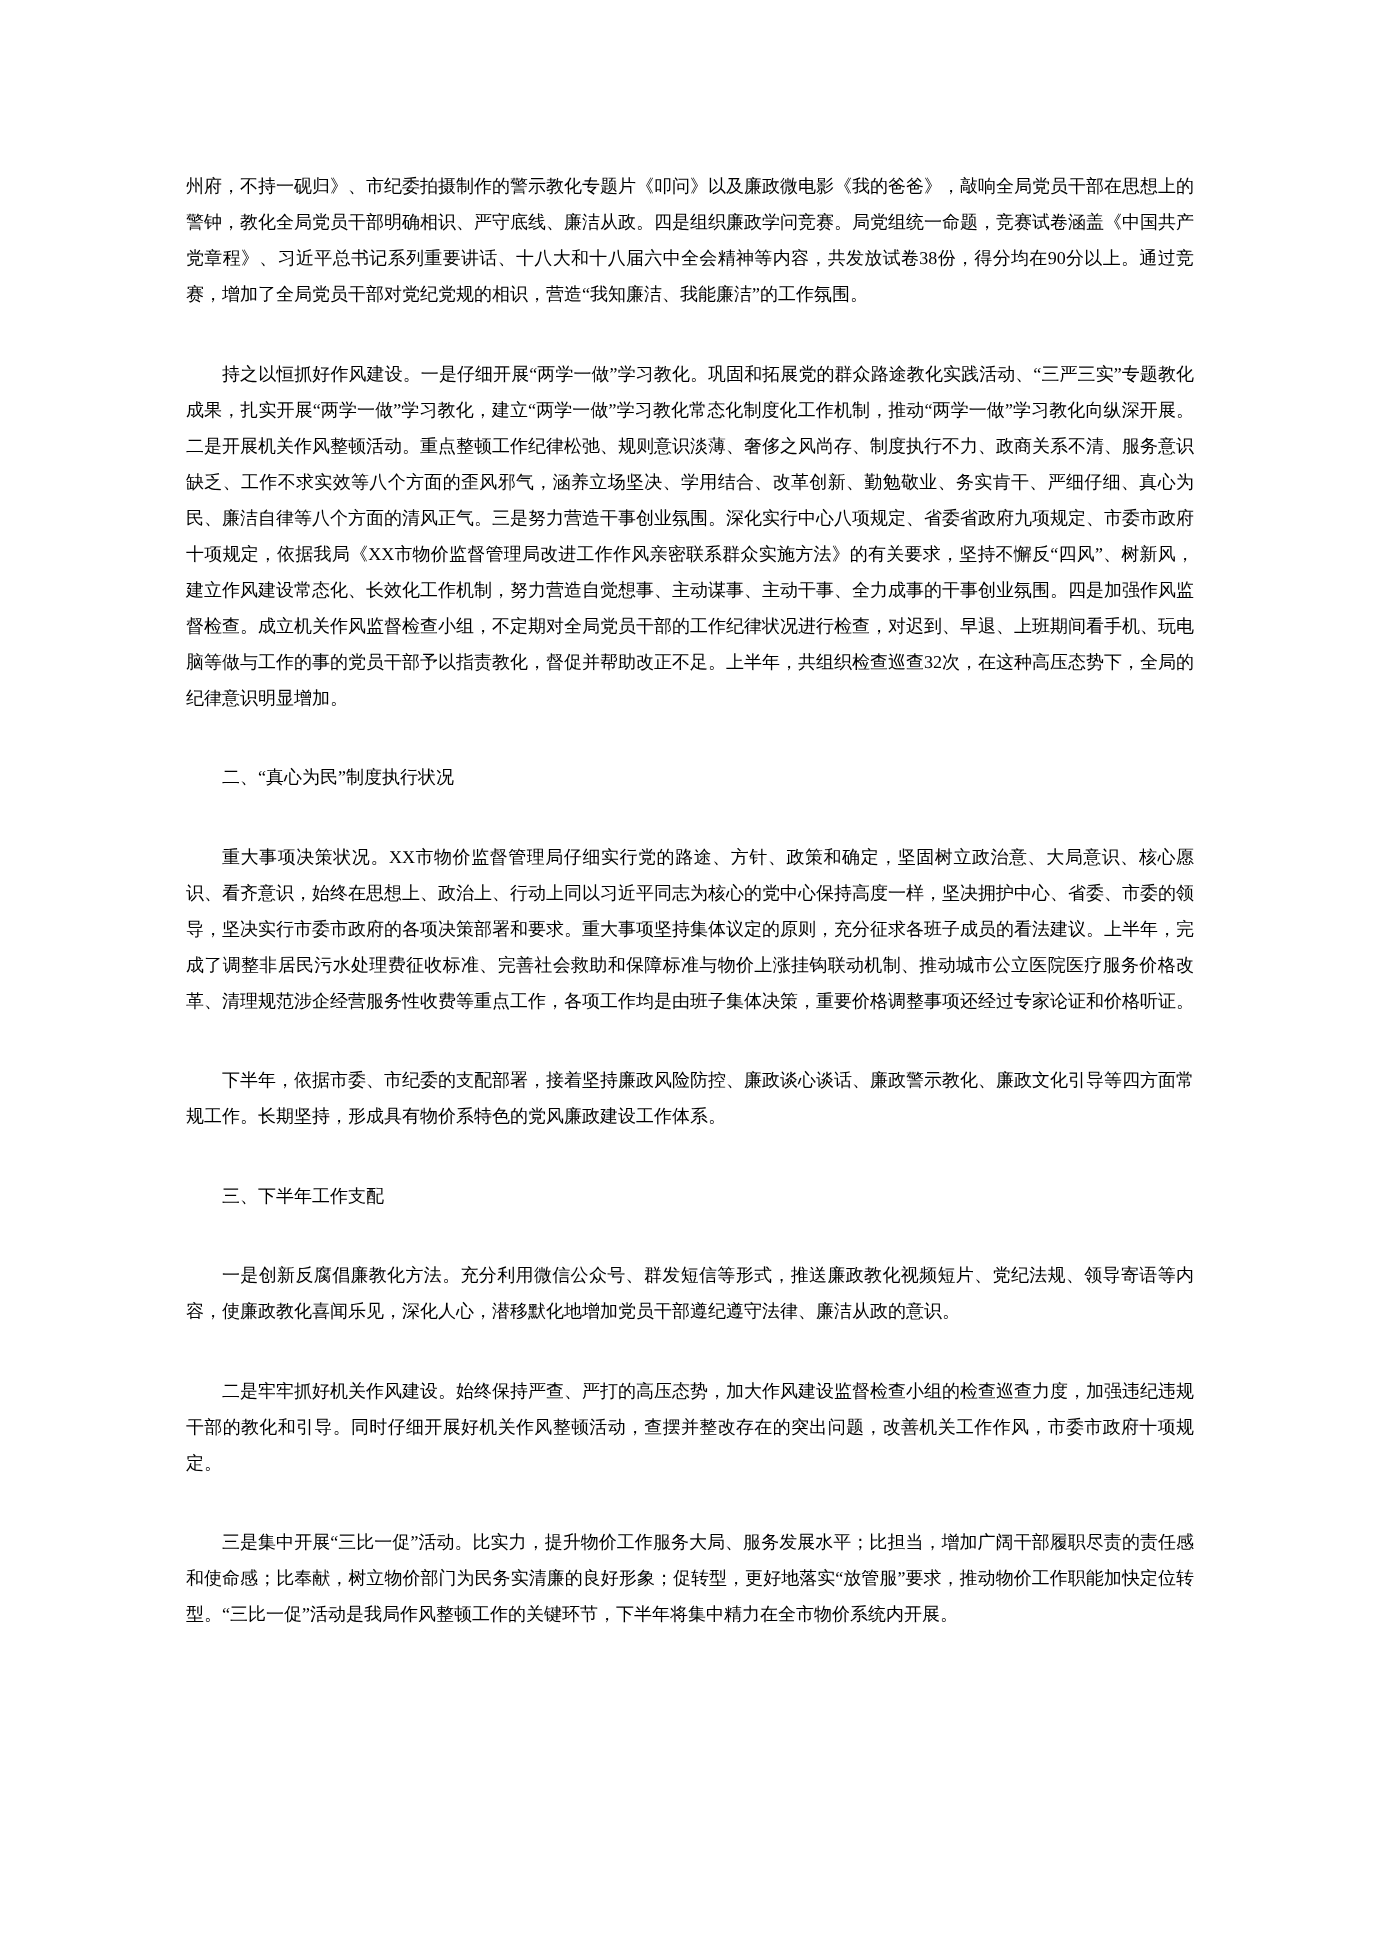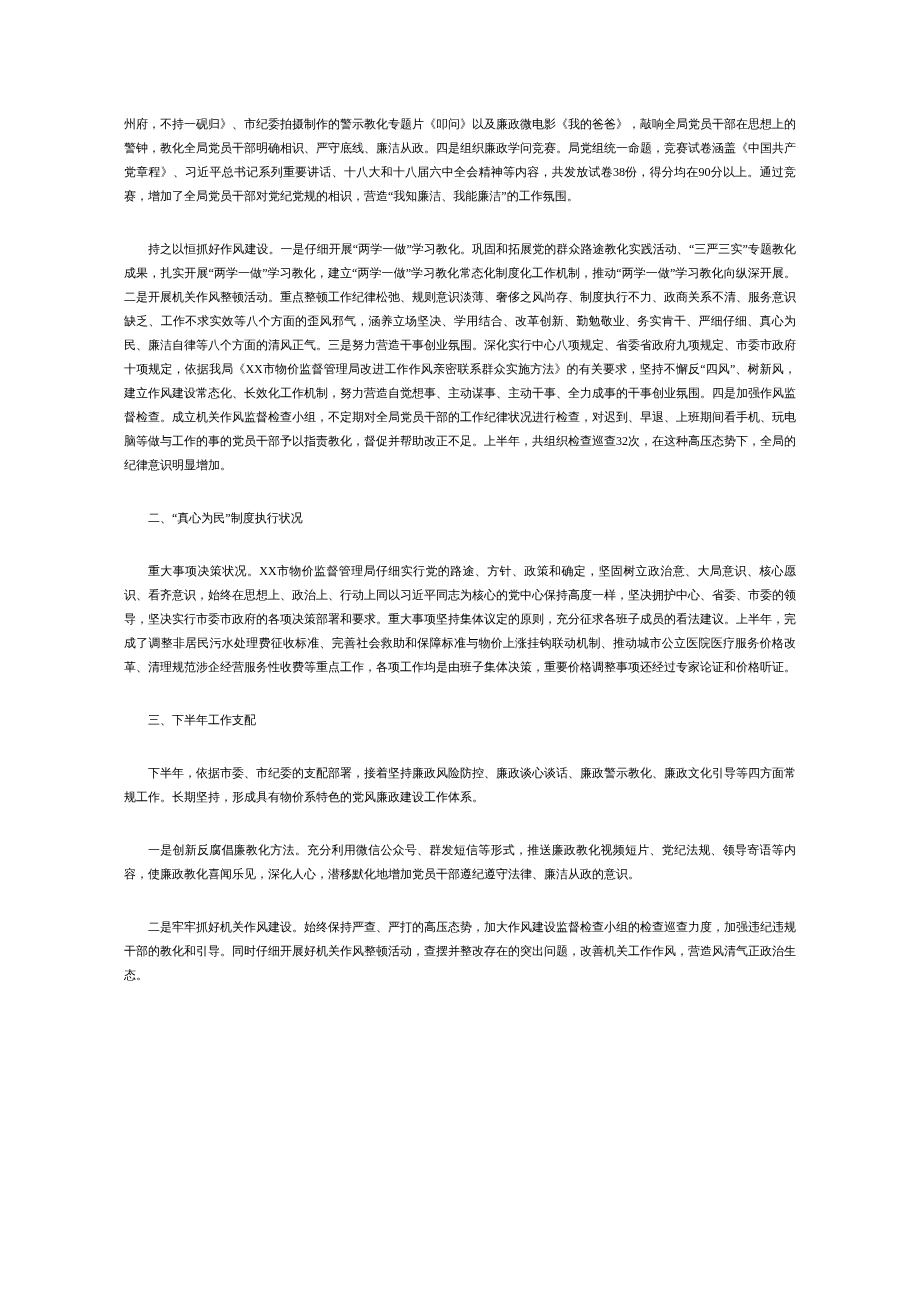--- a/index.html
+++ b/index.html
@@ -41,18 +41,19 @@
 </style>
 </head>
 <body>
 
 <div class="page">
   <div class="doc">
       <p class="para continuation">州府，不持一砚归》、市纪委拍摄制作的警示教化专题片《叩问》以及廉政微电影《我的爸爸》，敲响全局党员干部在思想上的警钟，教化全局党员干部明确相识、严守底线、廉洁从政。四是组织廉政学问竞赛。局党组统一命题，竞赛试卷涵盖《中国共产党章程》、习近平总书记系列重要讲话、十八大和十八届六中全会精神等内容，共发放试卷38份，得分均在90分以上。通过竞赛，增加了全局党员干部对党纪党规的相识，营造“我知廉洁、我能廉洁”的工作氛围。</p>
       <p class="para body">持之以恒抓好作风建设。一是仔细开展“两学一做”学习教化。巩固和拓展党的群众路途教化实践活动、“三严三实”专题教化成果，扎实开展“两学一做”学习教化，建立“两学一做”学习教化常态化制度化工作机制，推动“两学一做”学习教化向纵深开展。二是开展机关作风整顿活动。重点整顿工作纪律松弛、规则意识淡薄、奢侈之风尚存、制度执行不力、政商关系不清、服务意识缺乏、工作不求实效等八个方面的歪风邪气，涵养立场坚决、学用结合、改革创新、勤勉敬业、务实肯干、严细仔细、真心为民、廉洁自律等八个方面的清风正气。三是努力营造干事创业氛围。深化实行中心八项规定、省委省政府九项规定、市委市政府十项规定，依据我局《XX市物价监督管理局改进工作作风亲密联系群众实施方法》的有关要求，坚持不懈反“四风”、树新风，建立作风建设常态化、长效化工作机制，努力营造自觉想事、主动谋事、主动干事、全力成事的干事创业氛围。四是加强作风监督检查。成立机关作风监督检查小组，不定期对全局党员干部的工作纪律状况进行检查，对迟到、早退、上班期间看手机、玩电脑等做与工作的事的党员干部予以指责教化，督促并帮助改正不足。上半年，共组织检查巡查32次，在这种高压态势下，全局的纪律意识明显增加。</p>
       <p class="para heading">二、“真心为民”制度执行状况</p>
       <p class="para body">重大事项决策状况。XX市物价监督管理局仔细实行党的路途、方针、政策和确定，坚固树立政治意、大局意识、核心愿识、看齐意识，始终在思想上、政治上、行动上同以习近平同志为核心的党中心保持高度一样，坚决拥护中心、省委、市委的领导，坚决实行市委市政府的各项决策部署和要求。重大事项坚持集体议定的原则，充分征求各班子成员的看法建议。上半年，完成了调整非居民污水处理费征收标准、完善社会救助和保障标准与物价上涨挂钩联动机制、推动城市公立医院医疗服务价格改革、清理规范涉企经营服务性收费等重点工作，各项工作均是由班子集体决策，重要价格调整事项还经过专家论证和价格听证。</p>
+      <p class="para body">下半年，依据市委、市纪委的支配部署，接着坚持廉政风险防控、廉政谈心谈话、廉政警示教化、廉政文化引导等四方面常规工作。长期坚持，形成具有物价系特色的党风廉政建设工作体系。</p>
       <p class="para heading">三、下半年工作支配</p>
-      <p class="para body">下半年，依据市委、市纪委的支配部署，接着坚持廉政风险防控、廉政谈心谈话、廉政警示教化、廉政文化引导等四方面常规工作。长期坚持，形成具有物价系特色的党风廉政建设工作体系。</p>
       <p class="para body">一是创新反腐倡廉教化方法。充分利用微信公众号、群发短信等形式，推送廉政教化视频短片、党纪法规、领导寄语等内容，使廉政教化喜闻乐见，深化人心，潜移默化地增加党员干部遵纪遵守法律、廉洁从政的意识。</p>
-      <p class="para body">二是牢牢抓好机关作风建设。始终保持严查、严打的高压态势，加大作风建设监督检查小组的检查巡查力度，加强违纪违规干部的教化和引导。同时仔细开展好机关作风整顿活动，查摆并整改存在的突出问题，改善机关工作作风，营造风清气正政治生态。</p>
+      <p class="para body">二是牢牢抓好机关作风建设。始终保持严查、严打的高压态势，加大作风建设监督检查小组的检查巡查力度，加强违纪违规干部的教化和引导。同时仔细开展好机关作风整顿活动，查摆并整改存在的突出问题，改善机关工作作风，市委市政府十项规定。</p>
+      <p class="para body">三是集中开展“三比一促”活动。比实力，提升物价工作服务大局、服务发展水平；比担当，增加广阔干部履职尽责的责任感和使命感；比奉献，树立物价部门为民务实清廉的良好形象；促转型，更好地落实“放管服”要求，推动物价工作职能加快定位转型。“三比一促”活动是我局作风整顿工作的关键环节，下半年将集中精力在全市物价系统内开展。</p>
     </div>
 </div>
 
 </body></html>

